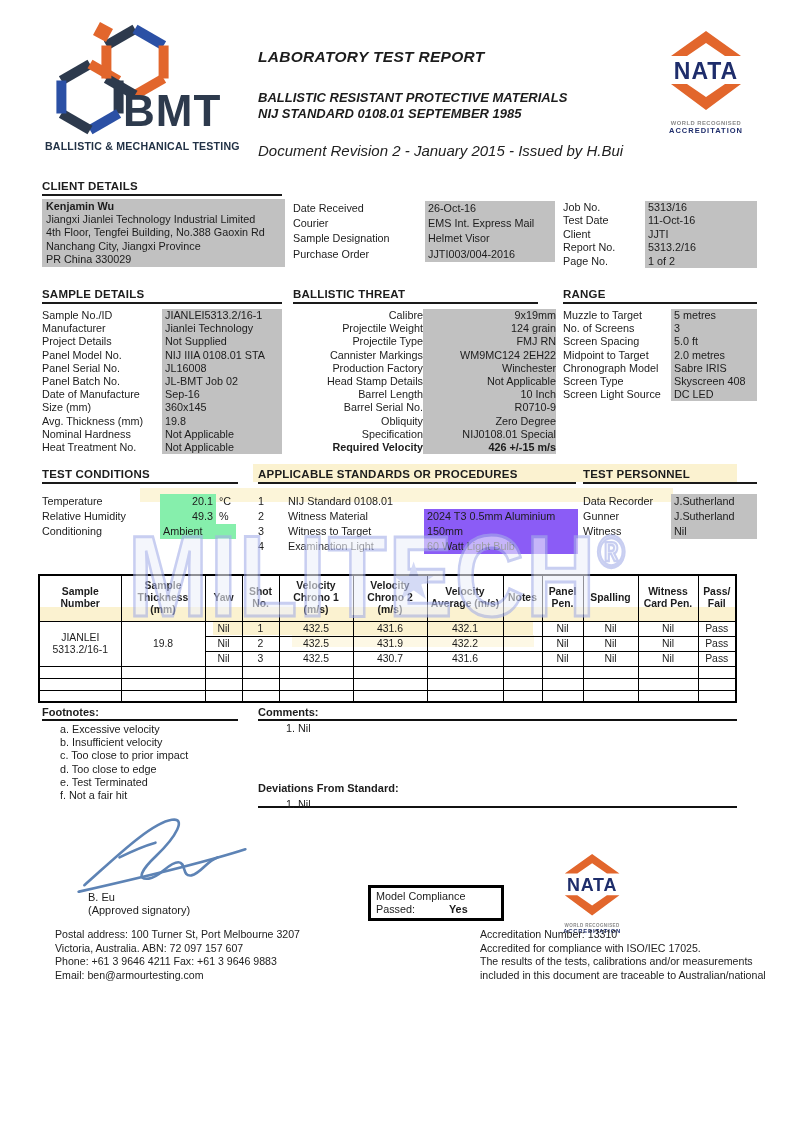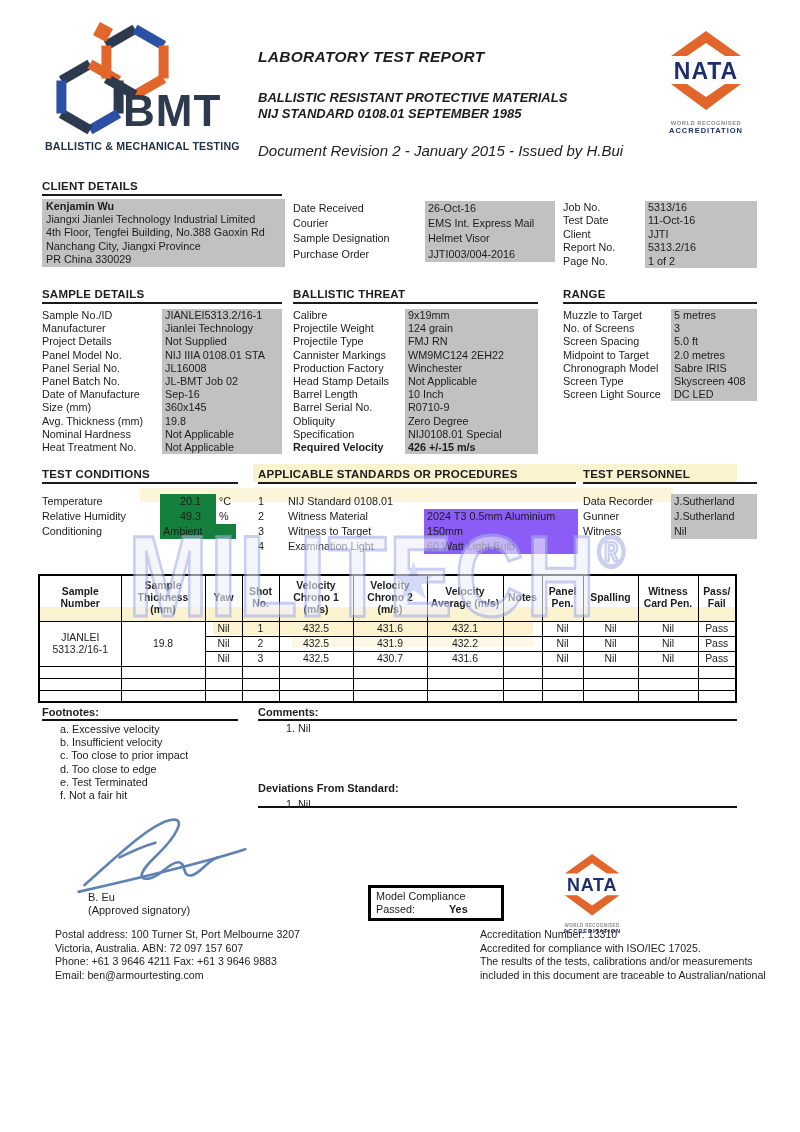--- a/index.html
+++ b/index.html
@@ -48,32 +48,32 @@
   .received-block .kv-label { width:132px; }
   .job-block { left:563px; top:201px; width:194px; }
   .job-block .kv-row { line-height:13.4px; }
   .job-block .kv-label { width:82px; }
 
   .sample-head { left:42px; top:288px; width:240px; }
   .sample-rows { left:42px; top:309px; width:240px; }
   .sample-rows .kv-label { width:120px; }
 
   .threat-head { left:293px; top:288px; width:245px; }
-  .threat-rows { left:293px; top:309px; width:245px; }
+  .threat-rows { left:311px; top:309px; width:245px;text-align:right; }
   .threat-rows .kv-label { width:112px; }
 
   .range-head { left:563px; top:288px; width:194px; }
   .range-rows { left:563px; top:309px; width:194px; }
   .range-rows .kv-label { width:108px; }
 
   .tc-head { left:42px; top:468px; width:196px; }
   .tc-rows { left:42px; top:494px; width:220px; }
   .tc-rows .kv-row { line-height:15px; }
   .tc-rows .kv-label { width:118px; }
-  .tc-val { background:#15803d; width:56px; text-align:right; padding-right:15px; flex:none; }
+  .tc-val { background:#86efac; width:56px; text-align:right; padding-right:3px; flex:none; }
   .tc-val.wide { width:76px; text-align:left; padding-left:3px; }
   .tc-unit { margin-left:3px; }
 
   .std-head { left:258px; top:468px; width:318px; }
   .std-rows { left:258px; top:494px; width:320px; }
   .std-rows .kv-row { line-height:15px; }
   .std-num { width:30px; flex:none; }
   .std-label { width:136px; flex:none; }
   .std-value { background:#8b5cf6; flex:1; padding-left:3px; }
   .std-value.clear { background:transparent; }

